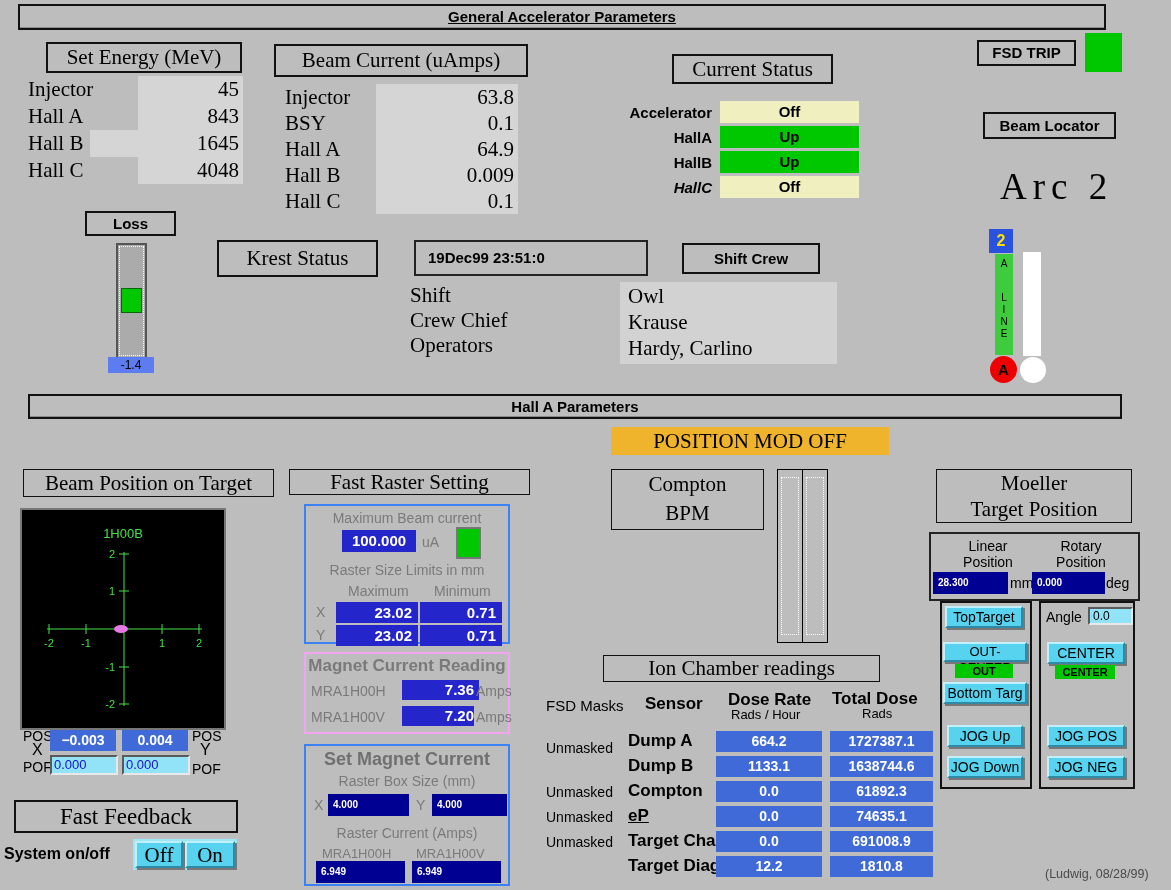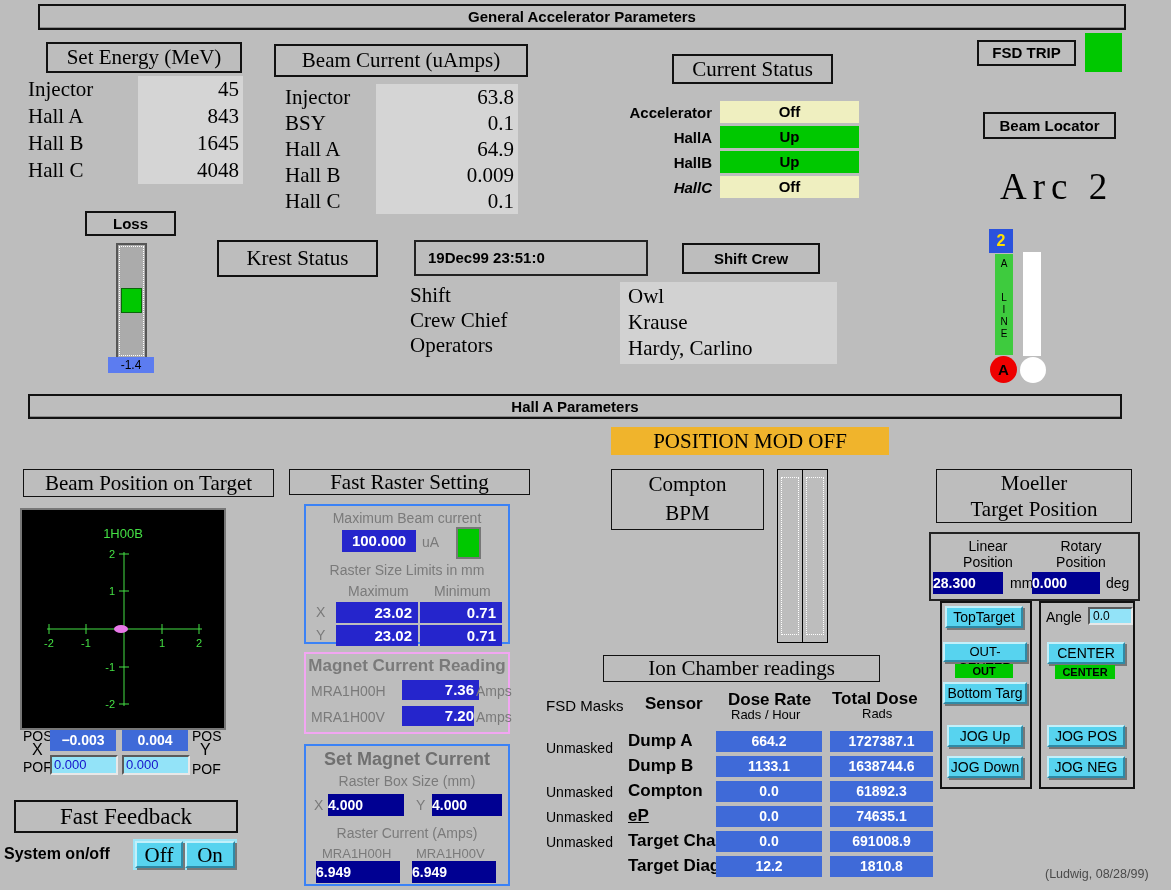--- a/index.html
+++ b/index.html
@@ -14,52 +14,52 @@
   .tbox{border:2px solid #111;text-align:center;}
   .tbox1{border:1px solid #111;text-align:center;}
   .serif21{font-family:"Liberation Serif",serif;font-size:21px;}
   .lbl-serif{font-family:"Liberation Serif",serif;font-size:21px;line-height:27px;}
   .val-lt{background:#d5d5d5;text-align:right;padding-right:4px;}
   .status-box{height:22px;line-height:22px;text-align:center;font-weight:bold;font-size:15px;}
   .st-off{background:#efefc0;}
   .st-up{background:#00c800;}
   .royal{background:#3f6ad8;color:#fff;font-weight:bold;font-size:14px;text-align:center;line-height:21px;}
   .strong{background:#2525cc;color:#fff;font-weight:bold;font-size:15px;line-height:22px;}
-  .navy{background:#000092;color:#fff;font-weight:bold;font-size:14px;line-height:22px;}
+  .navy{background:#000092;color:#fff;font-weight:bold;font-size:10px;line-height:22px;padding-left:5px;}
   .btn{background:#57d3ef;border-style:solid;border-width:2px;
        border-color:#c2f0fa #2f8aa6 #2f8aa6 #c2f0fa;box-shadow:2px 2px 0 #777;
        text-align:center;font-size:14px;line-height:18px;cursor:pointer;color:#000;}
   .btn-serif{font-family:"Liberation Serif",serif;font-size:21px;}
   .gind{background:#00c800;}
   .cyan-in{background:#93e3f8;border-style:solid;border-width:2px;border-color:#5a5a5a #e8e8e8 #e8e8e8 #5a5a5a;}
   .track{width:24px;height:172px;border:1px solid #000;position:relative;background:#bdbdbd;}
   .track::before{content:"";position:absolute;left:3px;right:3px;top:7px;bottom:7px;border:1px dotted #fff;}
   .panel-g{border:2px solid #3b82f6;}
   .gtxt{color:#7a7a7a;font-size:14px;}
 </style>
 </head>
 <body>
 
 <div id="root">
 
-  <div class="abs bar" style="left:38px;top:4px;width:1084px;height:22px;">General Accelerator Parameters</div>
+  <div class="abs bar" style="left:18px;top:4px;width:1084px;height:22px;text-decoration:underline;">General Accelerator Parameters</div>
 
   <div class="abs tbox1 serif21" style="left:46px;top:42px;width:192px;height:27px;line-height:27px;border-width:2px;">Set Energy (MeV)</div>
   <div class="abs" style="left:28px;top:76px;width:215px;">
     <div style="display:flex;height:27px;">
       <span class="lbl-serif">Injector</span>
       <span class="lbl-serif val-lt" style="margin-left:auto;width:101px;">45</span>
     </div>
     <div style="display:flex;height:27px;">
       <span class="lbl-serif">Hall A</span>
       <span class="lbl-serif val-lt" style="margin-left:auto;width:101px;">843</span>
     </div>
     <div style="display:flex;height:27px;">
       <span class="lbl-serif">Hall B</span>
-      <span class="lbl-serif val-lt" style="margin-left:auto;width:101px;">1645</span>
+      <span class="lbl-serif val-lt" style="margin-left:auto;width:101px;padding-left:48px;">1645</span>
     </div>
     <div style="display:flex;height:27px;">
       <span class="lbl-serif">Hall C</span>
       <span class="lbl-serif val-lt" style="margin-left:auto;width:101px;">4048</span>
     </div>
   </div>
 
   <div class="abs tbox1 serif21" style="left:274px;top:44px;width:250px;height:29px;line-height:29px;border-width:2px;">Beam Current (uAmps)</div>
   <div class="abs" style="left:285px;top:84px;width:233px;">
     <div style="display:flex;height:26px;">

